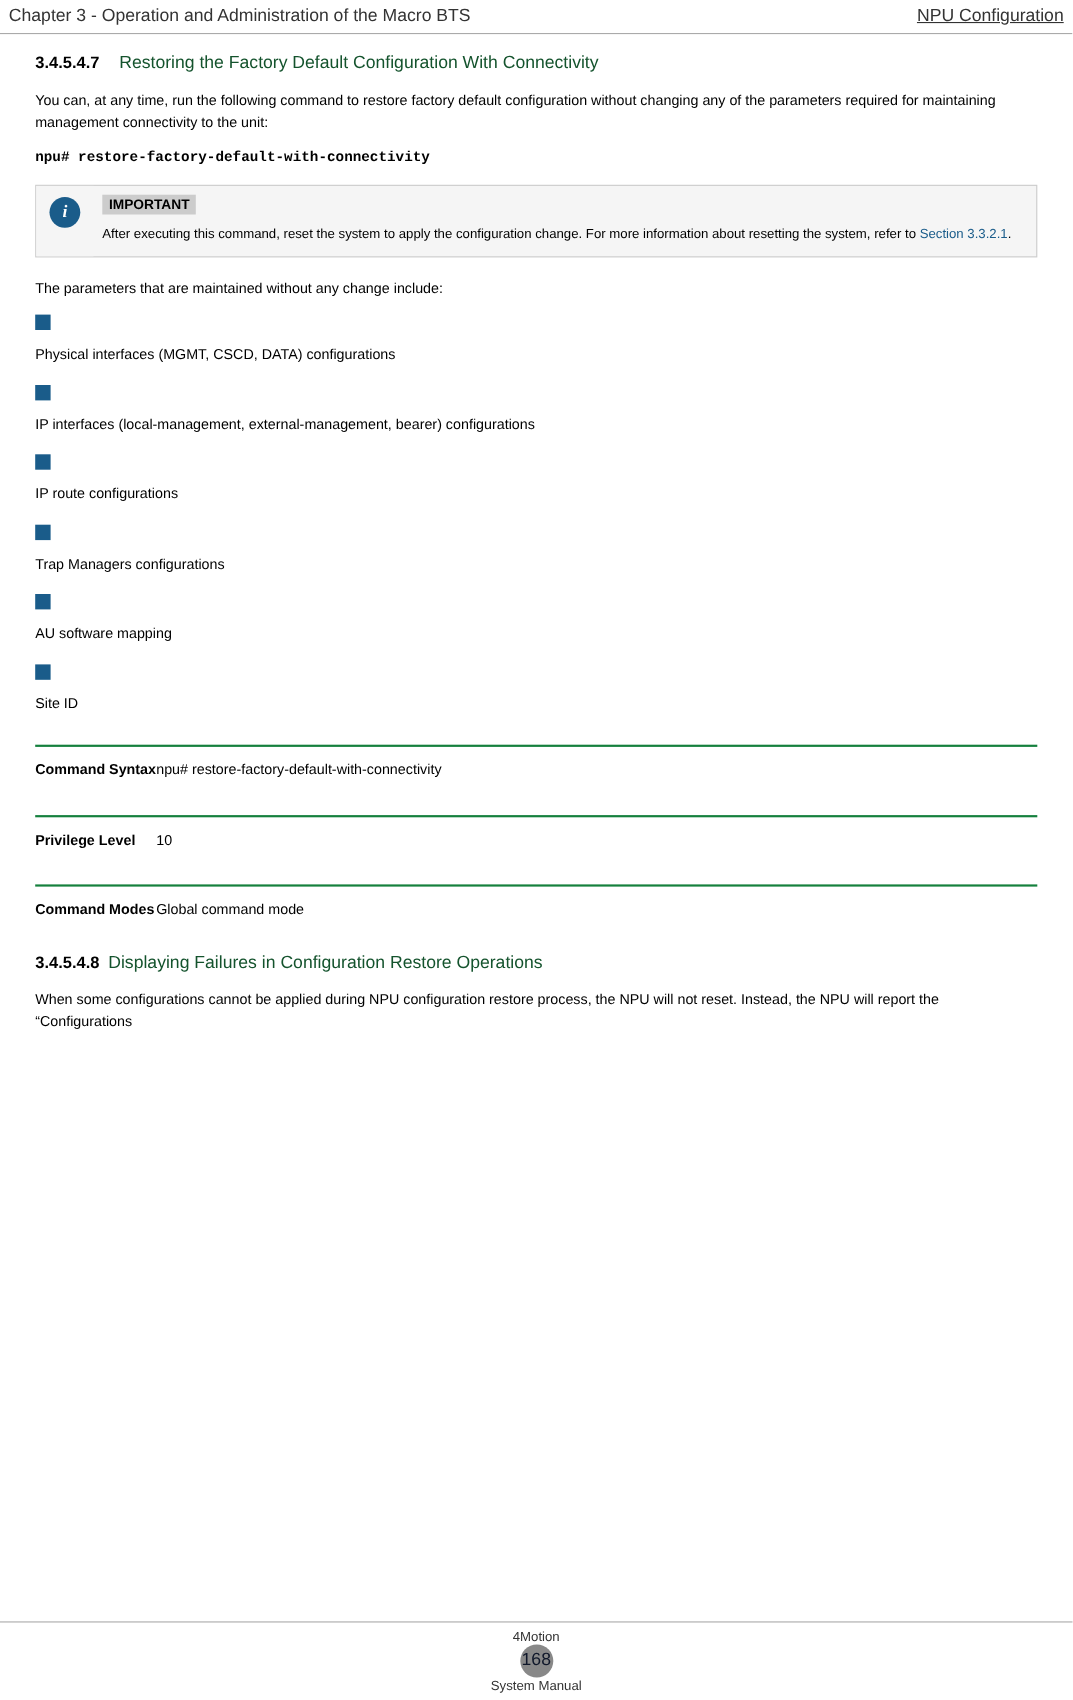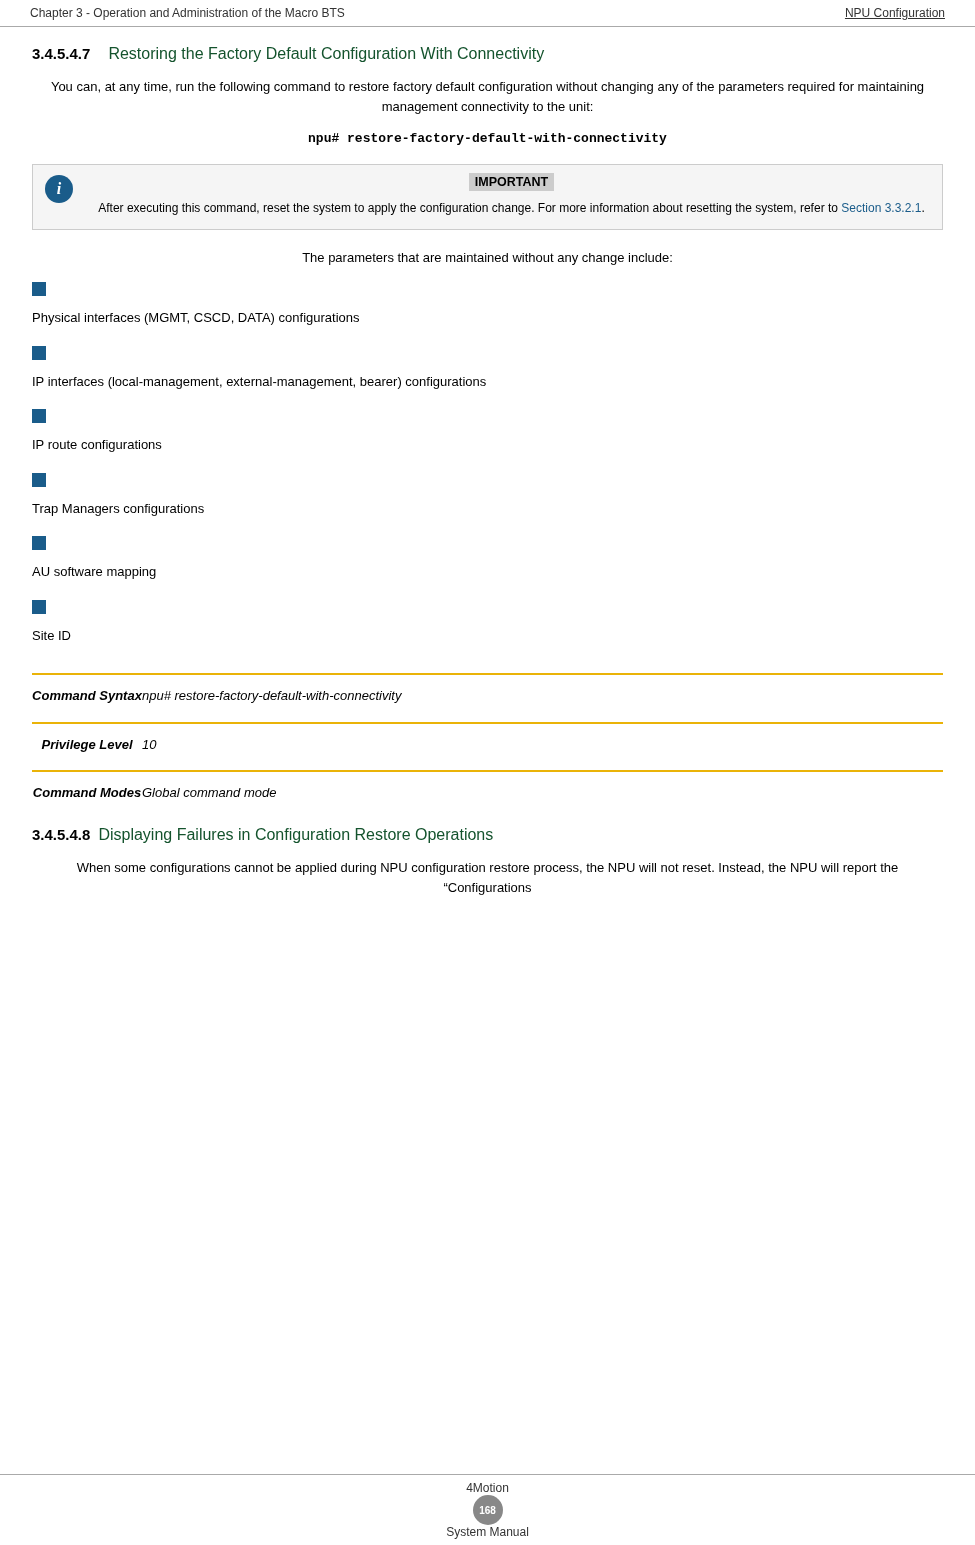--- a/index.html
+++ b/index.html
@@ -11,31 +11,30 @@
       width: 975px;
       min-height: 1545px;
     }
 
     
     .page-header {
       display: flex;
       justify-content: space-between;
       align-items: center;
       border-bottom: 1px solid #aaa;
-      padding: 6px 30px;
-      font-size: 12px;
+      padding: 6px 8px;
+      font-size: 16px;
       color: #333;
     }
     .page-header .left { font-weight: normal; }
     .page-header .right { font-weight: normal; text-decoration: underline; }
 
     
     .main-content {
       padding: 18px 32px 10px 32px;
-      text-align: center;
     }
 
     
     .section-heading {
       display: flex;
       gap: 18px;
       margin-bottom: 14px;
       align-items: baseline;
     }
     .section-number {
@@ -145,24 +144,23 @@
       line-height: 1.5;
       color: #000;
     }
 
     
     .table-section {
       margin-top: 28px;
     }
     .table-row-item {
       display: flex;
-      border-top: 2px solid #eab308;
+      border-top: 2px solid #15803d;
       padding: 12px 0 16px 0;
-      margin-bottom: 0;
-      font-style: italic;
+      margin-bottom: 15px;
     }
     .table-label {
       min-width: 110px;
       width: 110px;
       font-size: 13px;
       font-weight: bold;
       color: #000;
       line-height: 1.4;
     }
     .table-value {
@@ -181,29 +179,29 @@
       font-size: 12px;
       color: #333;
       position: absolute;
       bottom: 0;
       left: 0;
       width: 975px;
       flex-direction: column;
     }
     .page-num-badge {
       background: #888;
-      color: #ffffff;
+      color: #0f172a;
       border-radius: 50%;
       width: 30px;
       height: 30px;
       display: flex;
       align-items: center;
       justify-content: center;
-      font-size: 10px;
-      font-weight: bold;
+      font-size: 16px;
+      font-weight: normal;
     }
 
     
     .section-heading-2 {
       display: flex;
       gap: 8px;
       margin-top: 8px;
       margin-bottom: 14px;
       align-items: baseline;
     }

